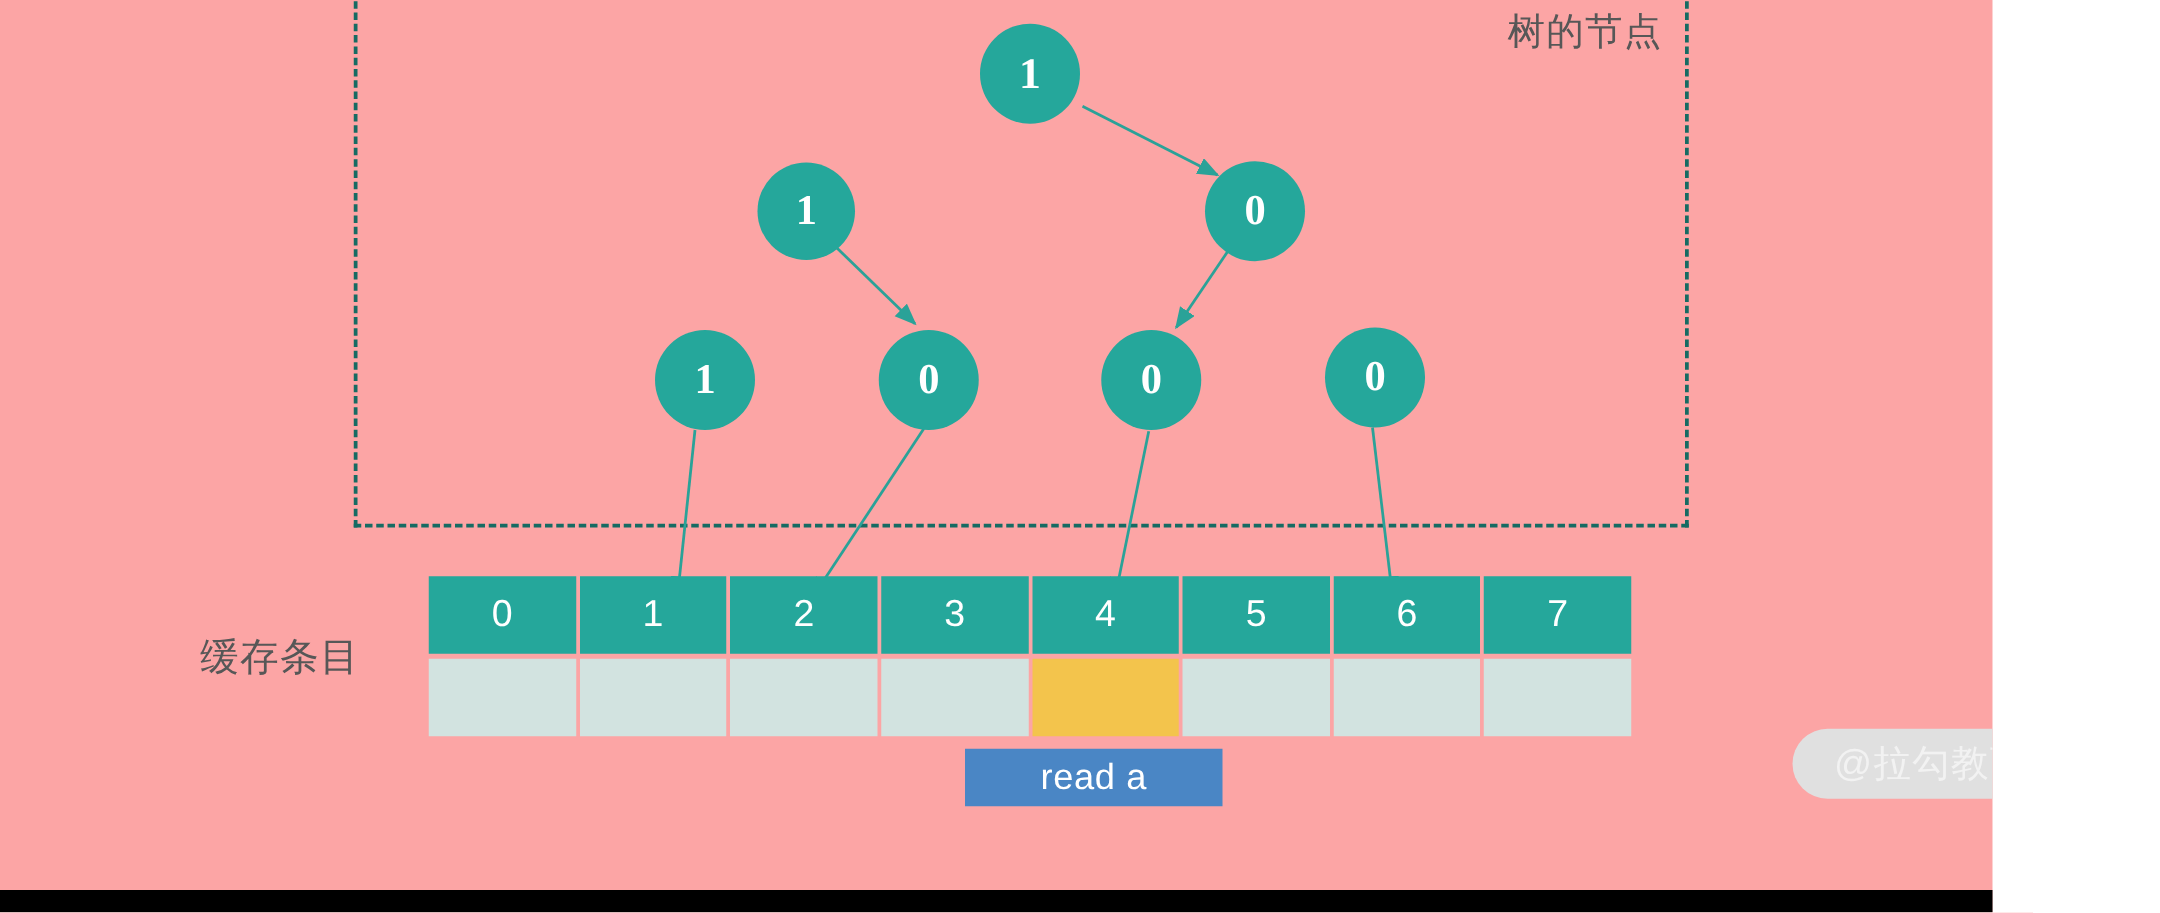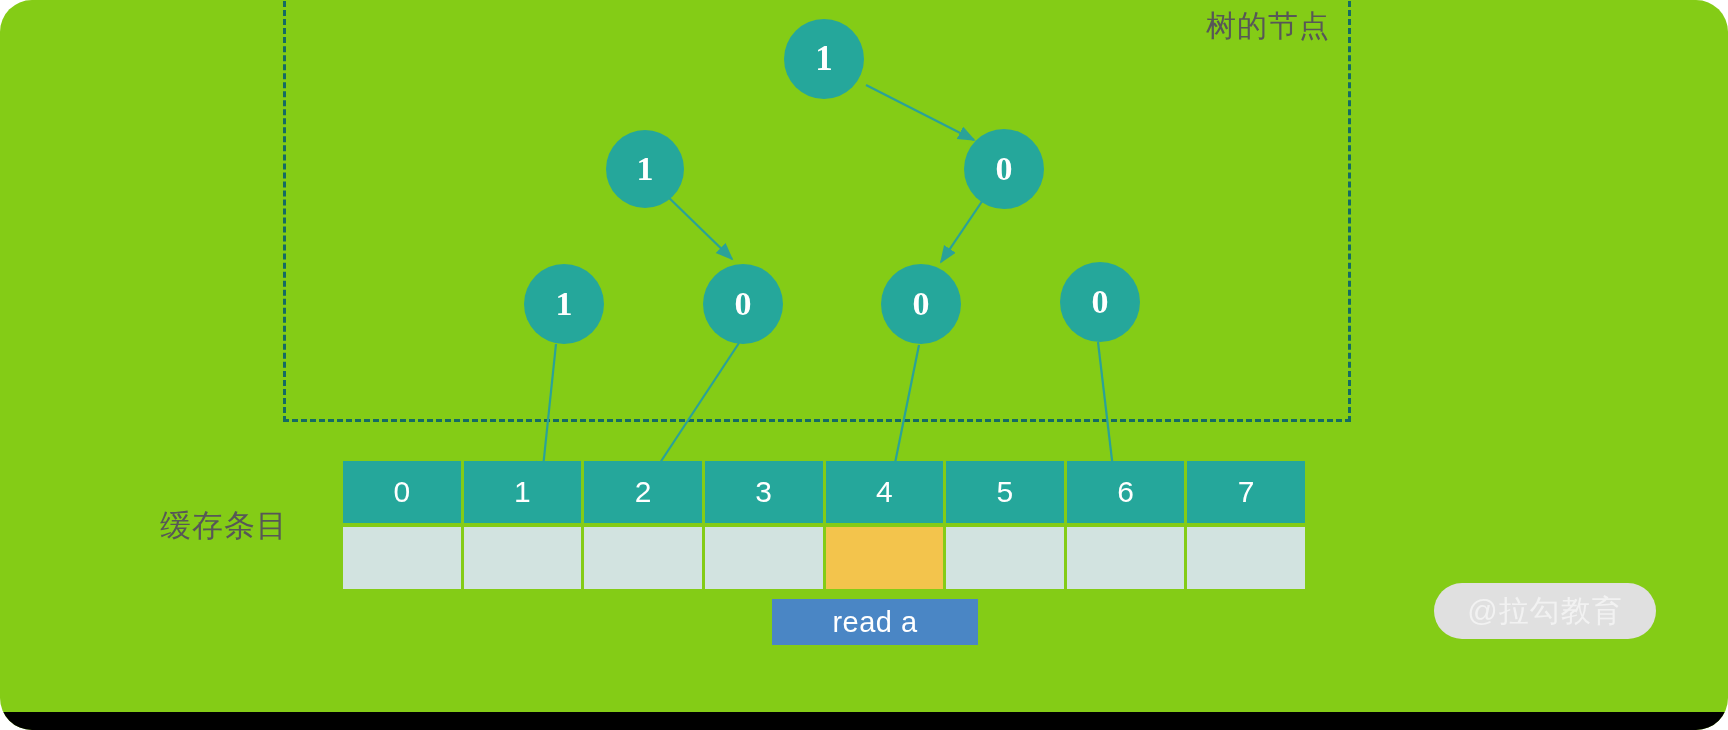--- a/index.html
+++ b/index.html
@@ -6,25 +6,24 @@
   html, body {
     margin: 0;
     padding: 0;
     background: #ffffff;
   }
   body {
     font-family: "Liberation Sans", "DejaVu Sans", sans-serif;
   }
   #stage {
     position: relative;
-    width: 1728px;
+    width: 1594px;
     height: 730px;
-    background: #84cc16;
+    background: #fca5a5;
     overflow: hidden;
-    border-radius: 32px;
   }
 
   
   #tree-region {
     position: absolute;
     left: 283px;
     top: -8px;
     width: 1068px;
     height: 430px;
     border: 3px dashed #156b63;

